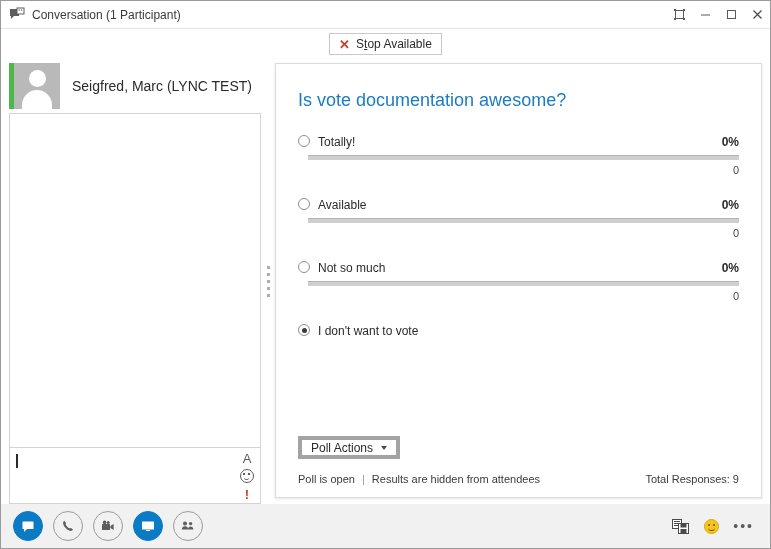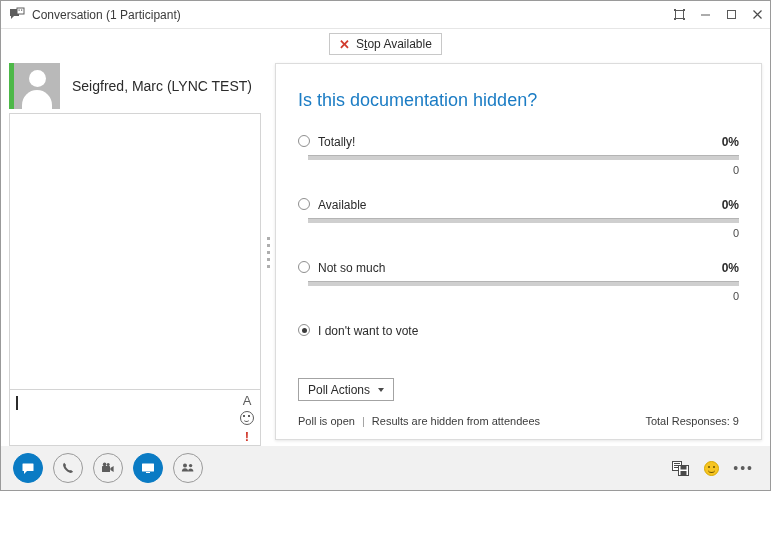--- a/index.html
+++ b/index.html
@@ -11,21 +11,21 @@
     height: 549px;
     background: #ffffff;
     font-family: "Liberation Sans", sans-serif;
     font-size: 12px;
     color: #303030;
     overflow: hidden;
   }
   .window {
     position: relative;
     width: 771px;
-    height: 491px;
+    height: 549px;
     box-sizing: border-box;
     border: 1px solid #9a9a9a;
     background: #ffffff;
     display: flex;
     flex-direction: column;
   }
 
   
   .titlebar {
     height: 27px;
@@ -348,21 +348,21 @@
   .option.novote { margin-top: 3px; }
   .poll-spacer { flex: 1 1 auto; }
   .poll-actions-row { margin-bottom: 14px; }
   .btn-poll-actions {
     display: inline-flex;
     align-items: center;
     gap: 8px;
     height: 23px;
     padding: 0 9px;
     background: #ffffff;
-    border: 1px solid #a3a3a3;
+    border: 4px solid #a3a3a3;
     font-size: 12px;
     color: #2b2b2b;
     cursor: pointer;
     box-sizing: border-box;
   }
   .caret-down {
     width: 0; height: 0;
     border-left: 3.5px solid transparent;
     border-right: 3.5px solid transparent;
     border-top: 4px solid #4a4a4a;
@@ -539,21 +539,21 @@
           <i></i>
           <i></i>
           <i></i>
           <i></i>
       </div>
     </div>
 
     <div class="right-col">
       <div class="pollpanel">
 
-        <h1 class="poll-title">Is this documentation hidden?</h1>
+        <h1 class="poll-title">Is vote documentation awesome?</h1>
 
         <div class="options">
 
           <div class="option">
             <div class="option-row">
               <span class="radio"></span>
               <span class="option-label">Totally!</span>
               <span class="option-pct">0%</span>
             </div>
             <div class="bar-track">

